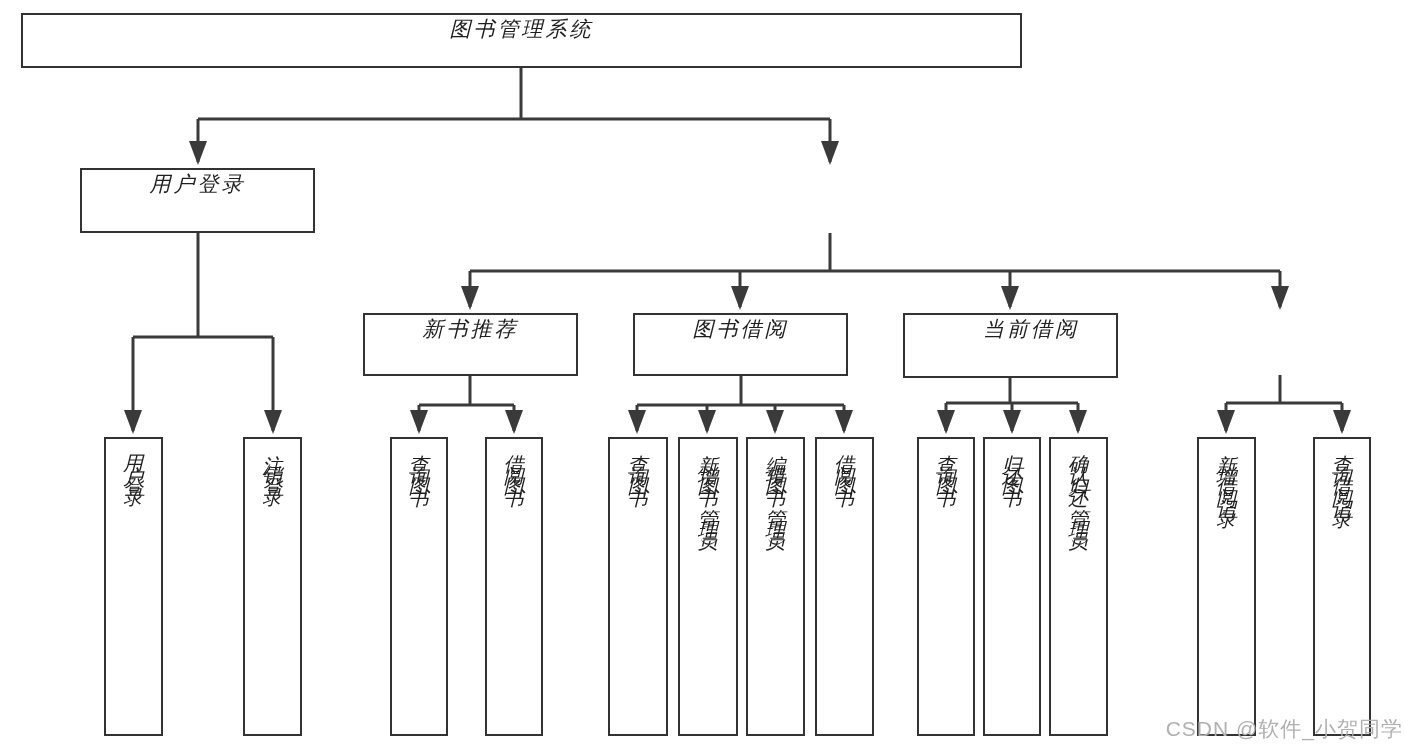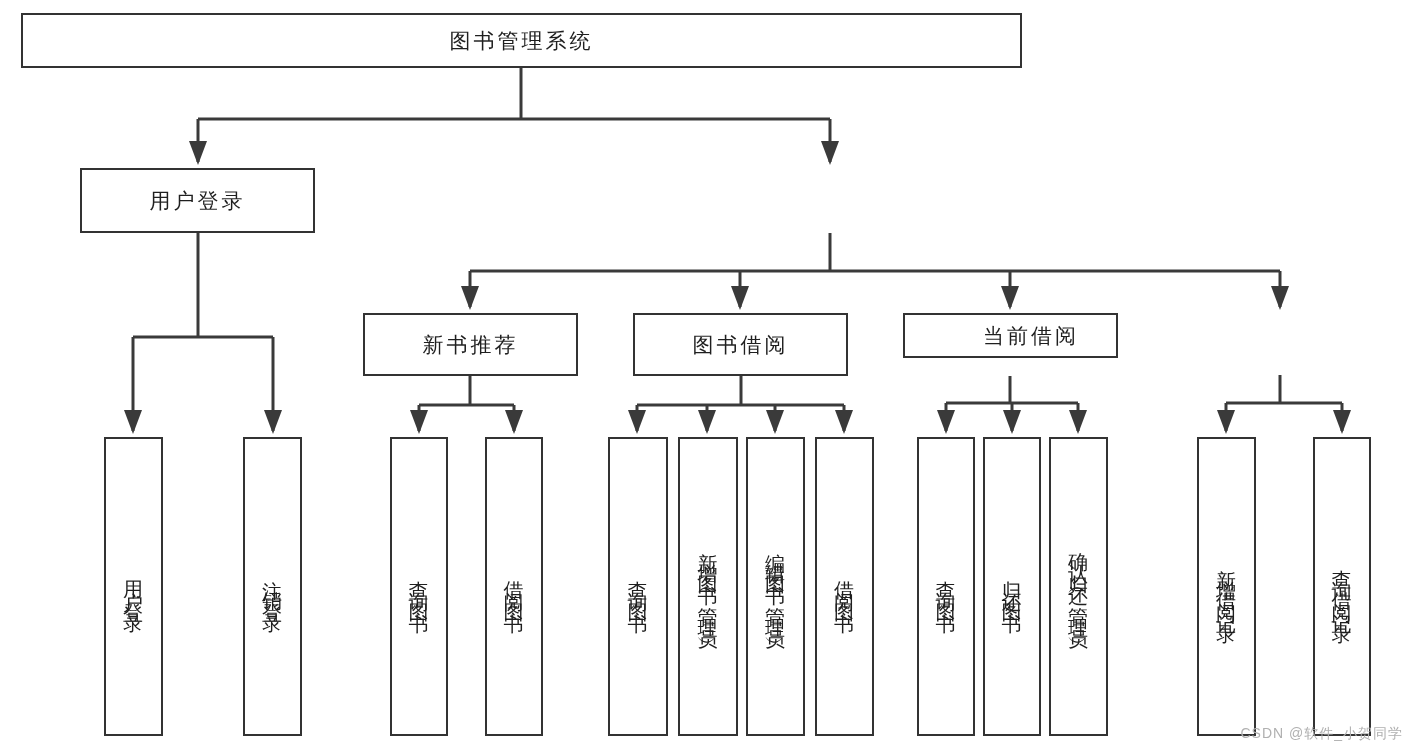--- a/index.html
+++ b/index.html
@@ -26,37 +26,38 @@
     width: 1405px; height: 747px;
   }
   .connectors line { stroke: var(--line); stroke-width: 3; }
   #arrowhead path { fill: var(--line); stroke: none; }
   .node {
     position: absolute;
     box-sizing: border-box;
     border: 2.5px solid var(--border);
     background: var(--background);
     display: flex;
-    align-items: center;
+    align-items: flex-start;
     justify-content: center;
     text-align: center;
+    font-style: italic;
   }
   .h-node { font-size: 21px; letter-spacing: 3px; white-space: nowrap; }
   .leaf span {
     writing-mode: vertical-rl;
     text-orientation: mixed;
     font-size: 20px;
     line-height: 1;
     letter-spacing: 11px;
   }
   .watermark {
     position: absolute;
     right: 2px;
     bottom: 4px;
-    font-size: 14px;
+    font-size: 21px;
     letter-spacing: 1px;
     color: var(--watermark);
     z-index: 10;
     white-space: nowrap;
     margin-left: 36px;
   }
 </style>
 </head>
 <body>
 
@@ -117,21 +118,21 @@
   <div class="node h-node" style="left:80px; top:168px; width:235px; height:65px;">
     <span>用户登录</span>
   </div>
 
   <div class="node h-node" style="left:633px; top:313px; width:215px; height:63px;">
     <span>图书借阅</span>
   </div>
   <div class="node h-node" style="left:363px; top:313px; width:215px; height:63px;">
     <span>新书推荐</span>
   </div>
-  <div class="node h-node" style="left:903px; top:313px; width:215px; height:45px;padding-left:41px;">
+  <div class="node h-node" style="left:903px; top:313px; width:215px; height:65px;padding-left:41px;">
     <span>当前借阅</span>
   </div>
 
   <div class="node leaf" style="left:104px; top:437px; width:59px; height:299px;">
     <span>用户登录</span>
   </div>
   <div class="node leaf" style="left:243px; top:437px; width:59px; height:299px;">
     <span>注销登录</span>
   </div>
 

